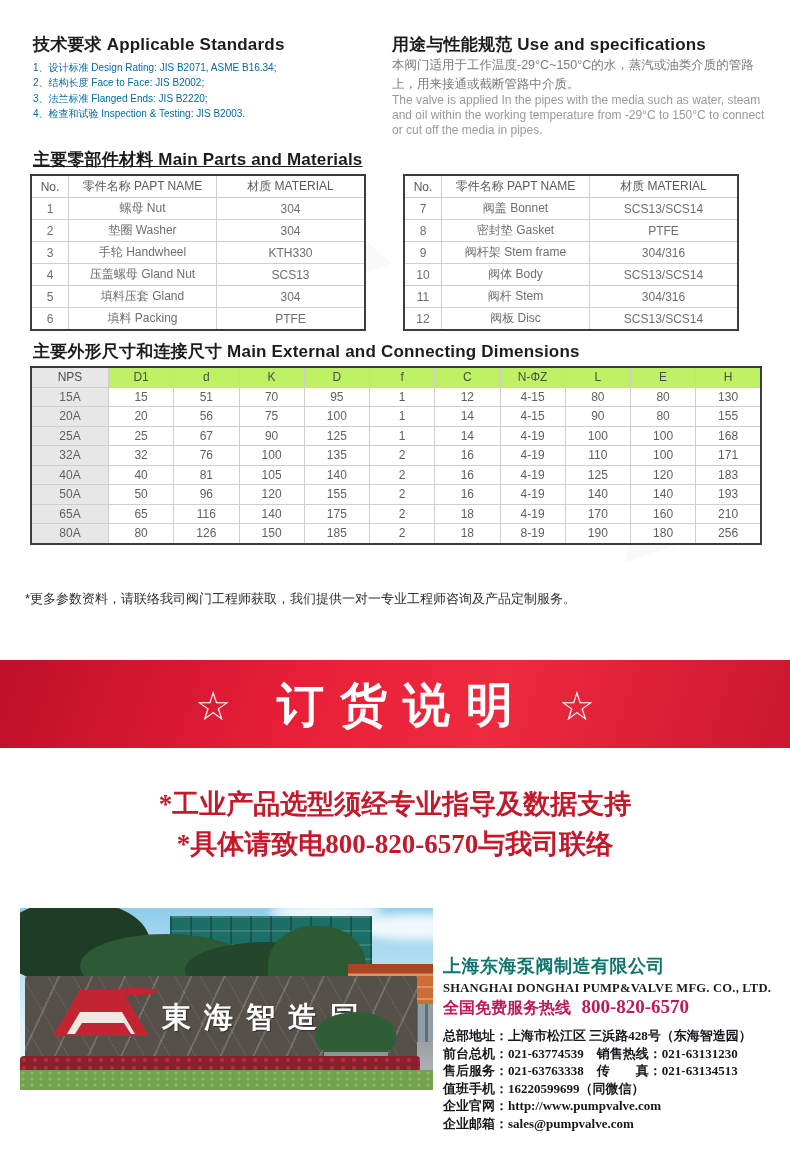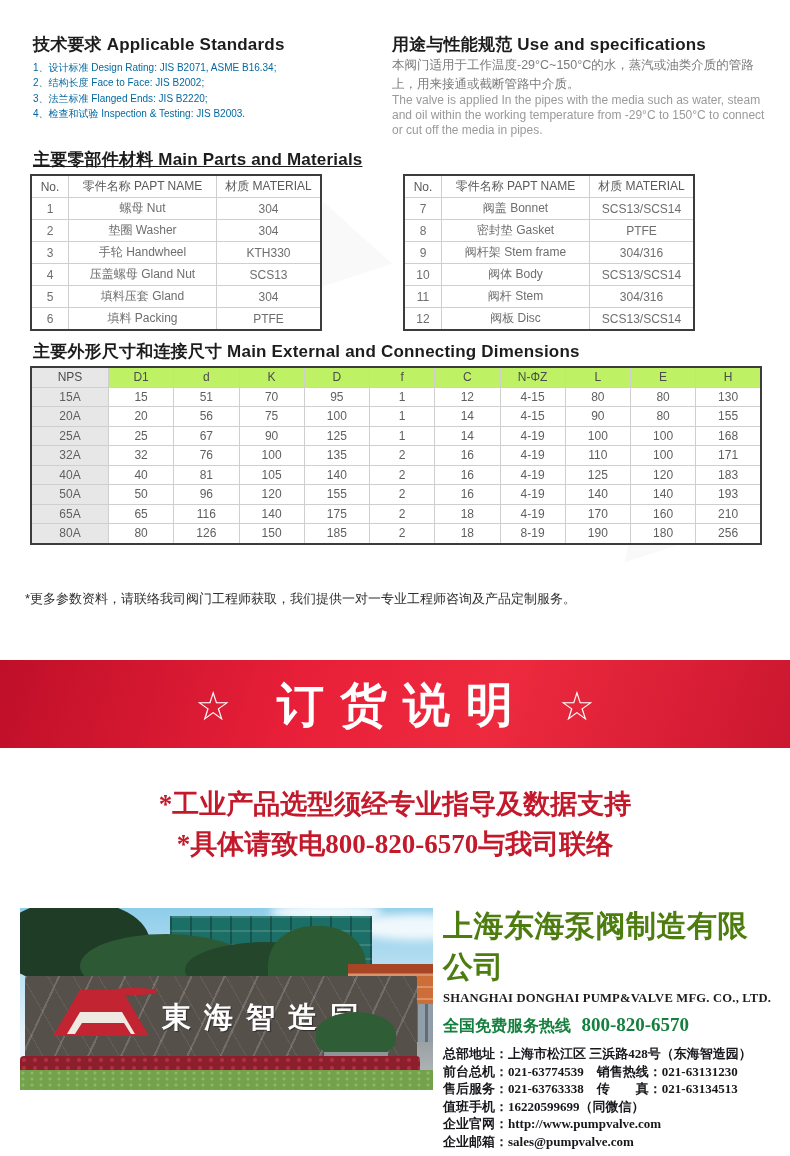--- a/index.html
+++ b/index.html
@@ -14,21 +14,21 @@
   
   .sec-title{position:absolute;font-size:17px;font-weight:bold;color:#1c1c1c;letter-spacing:0.2px;}
 
   
   .std-list{position:absolute;left:33px;top:60px;width:352px;font-size:10px;color:#0369a1;line-height:15.4px;}
   .usage-cn{position:absolute;left:392px;top:56px;width:374px;font-size:12.5px;color:#7b7b7b;line-height:18.5px;}
   .usage-en{position:absolute;left:392px;top:93px;width:374px;font-size:12px;color:#9a9a9a;line-height:15.2px;}
 
   
   table{border-collapse:collapse;background:#fff;}
-  .parts-table{position:absolute;width:292px;table-layout:fixed;}
+  .parts-table{position:absolute;width:336px;table-layout:fixed;}
   .parts-table,.dims-table{border:2px solid #3c3c3c;}
   .parts-table td,.dims-table td{border:1px solid #cfcfcf;text-align:center;
       font-size:12px;color:#6e6e6e;padding:2px 2px;height:17px;}
   .parts-table thead td{color:#5a5a5a;}
   .parts-table td:nth-child(1){width:32px;}
   .parts-table td:nth-child(2){width:143px;}
   .dims-table{position:absolute;left:30px;top:366px;width:732px;table-layout:fixed;}
   .dims-table td{font-size:12px;color:#5f5f5f;padding:1px 2px;height:16.5px;}
   .dims-table td:first-child{background:#e7e7e7;width:72px;}
   .dims-table thead td{background:#bef264;color:#4c4c4c;}
@@ -43,24 +43,24 @@
   .order-banner .banner-title{color:#ffffff;font-size:47px;font-weight:bold;
       letter-spacing:16px;text-indent:16px;line-height:1;}
 
   
   .advisory{position:absolute;left:0;top:784px;width:790px;text-align:center;
       font-family:"Liberation Serif",serif;font-weight:bold;color:#c3192b;
       font-size:27px;line-height:40px;}
 
   
   .company-info{position:absolute;left:443px;top:906px;width:330px;}
-  .company-name-cn{font-size:30px;font-weight:bold;color:#4d7c0f;letter-spacing:0.5px;}
+  .company-name-cn{font-size:18px;font-weight:bold;color:#0f766e;letter-spacing:0.5px;margin-top:48px;}
   .company-name-en{font-family:"Liberation Serif",serif;font-weight:bold;font-size:12.6px;
       color:#1d1d1d;margin-top:3px;letter-spacing:0.2px;}
-  .hotline{margin-top:8px;color:#15803d;font-weight:bold;}
+  .hotline{color:#be185d;font-weight:bold;}
   .hotline .hl-label{font-size:16px;}
   .hotline .hl-number{font-family:"Liberation Serif",serif;font-size:19px;margin-left:6px;}
   .contact-lines{margin-top:8px;font-family:"Liberation Serif",serif;font-weight:bold;
       font-size:13px;color:#17171c;line-height:17.6px;}
 
   
   .photo{position:absolute;left:20px;top:908px;width:413px;height:182px;overflow:hidden;background:#cfe8f4;}
   .photo *{position:absolute;padding-left:42px;}
   .sky{left:0;top:0;width:100%;height:100%;
       background:linear-gradient(#8ecdea 0%,#c7e6f5 45%,#eaf4fa 70%);}

